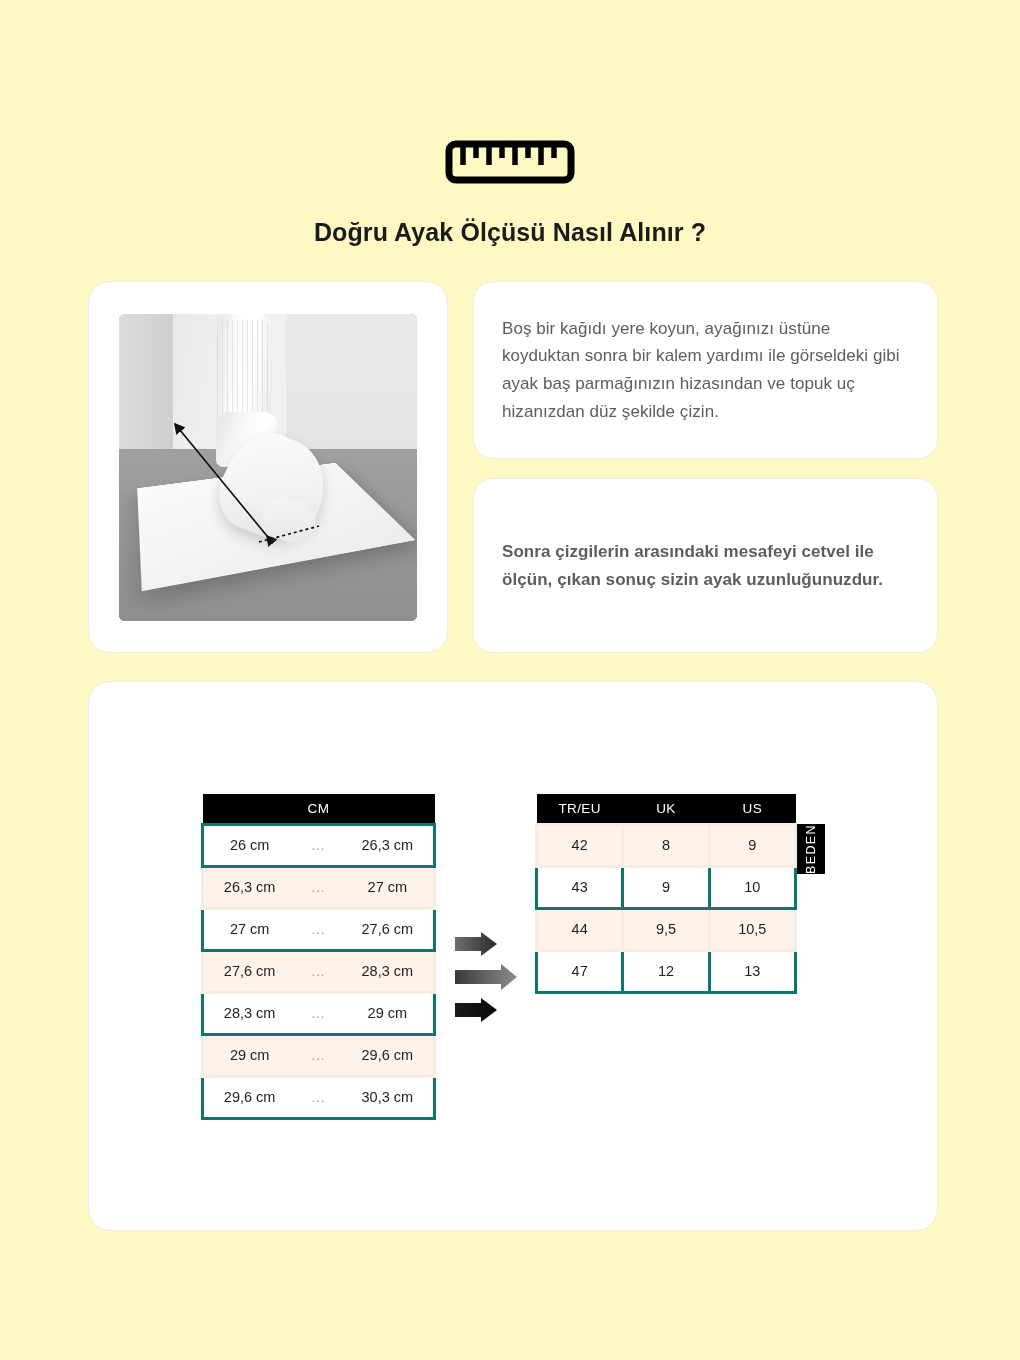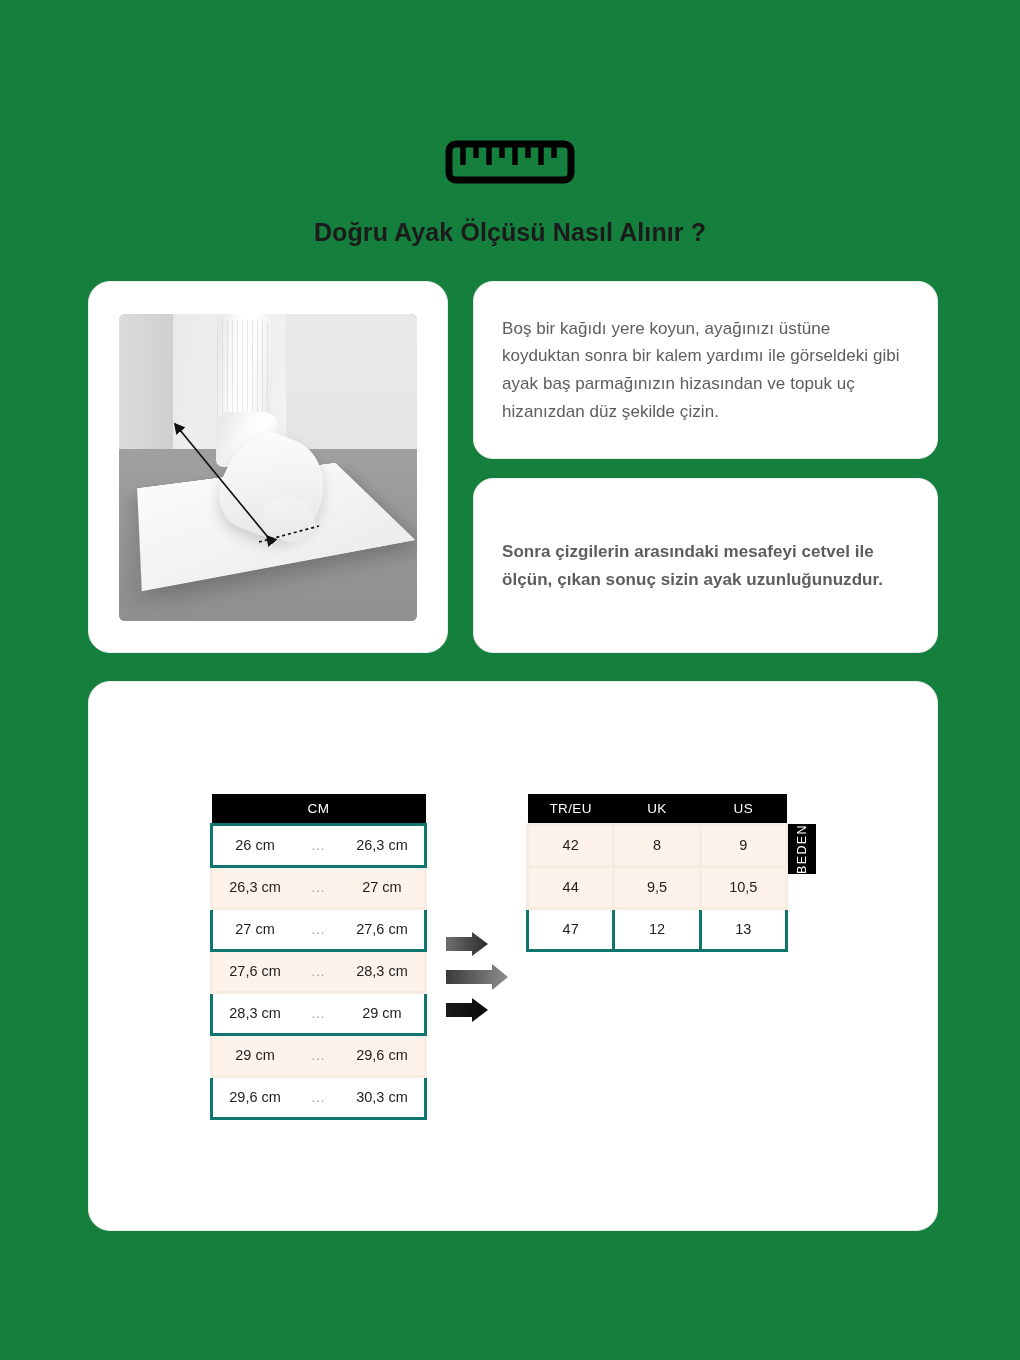--- a/index.html
+++ b/index.html
@@ -10,21 +10,21 @@
     background: #ffffff;
     font-family: "Liberation Sans", "DejaVu Sans", sans-serif;
     color: #2b2b2b;
     overflow: hidden;
   }
 
   .page {
     position: relative;
     width: 1020px;
     height: 1360px;
-    background: #15803d;
+    background: #fef9c3;
   }
 
   
   .ruler-wrap {
     position: absolute;
     top: 140px;
     left: 0;
     width: 1020px;
     display: flex;
     justify-content: center;
@@ -220,21 +220,21 @@
     height: 42px;
     font-size: 14.5px;
     text-align: center;
     color: #1f1f1f;
     border: 3px solid #0f766e;
     background: #ffffff;
   }
   table.sz tr.alt td { background: #fdf3ea; border-color: #f7ece2; }
 
   
-  .cm-table { width: 217px; }
+  .cm-table { width: 235px; }
   .cm-table col.c1 { width: 40%; }
   .cm-table col.c2 { width: 20%; }
   .cm-table col.c3 { width: 40%; }
   .cm-table td.dots { color: #9a9a9a; font-size: 13px; letter-spacing: 1px; border-left: none; border-right: none; }
   .cm-table td.v1 { border-right: none; }
   .cm-table td.v2 { border-left: none; }
 
   
   .arrows {
     width: 99px;
@@ -415,20 +415,25 @@
               <th>UK</th>
               <th>US</th>
             </tr>
           </thead>
           <tbody>
             <tr class="alt">
               <td>42</td>
               <td>8</td>
               <td>9</td>
             </tr>
+            <tr>
+              <td>43</td>
+              <td>9</td>
+              <td>10</td>
+            </tr>
             <tr class="alt">
               <td>44</td>
               <td>9,5</td>
               <td>10,5</td>
             </tr>
             <tr>
               <td>47</td>
               <td>12</td>
               <td>13</td>
             </tr>

